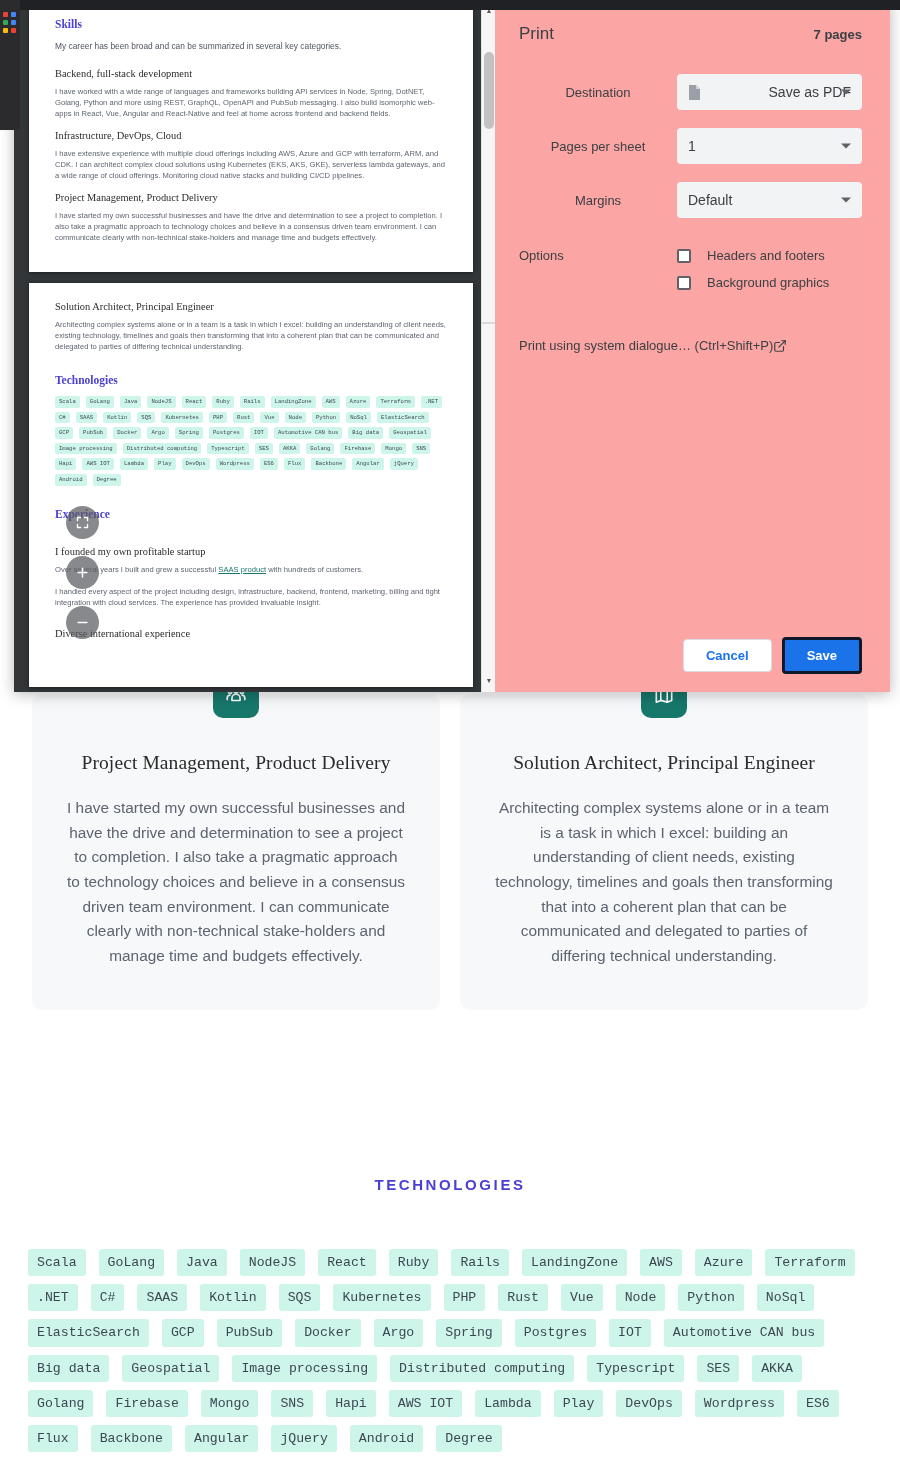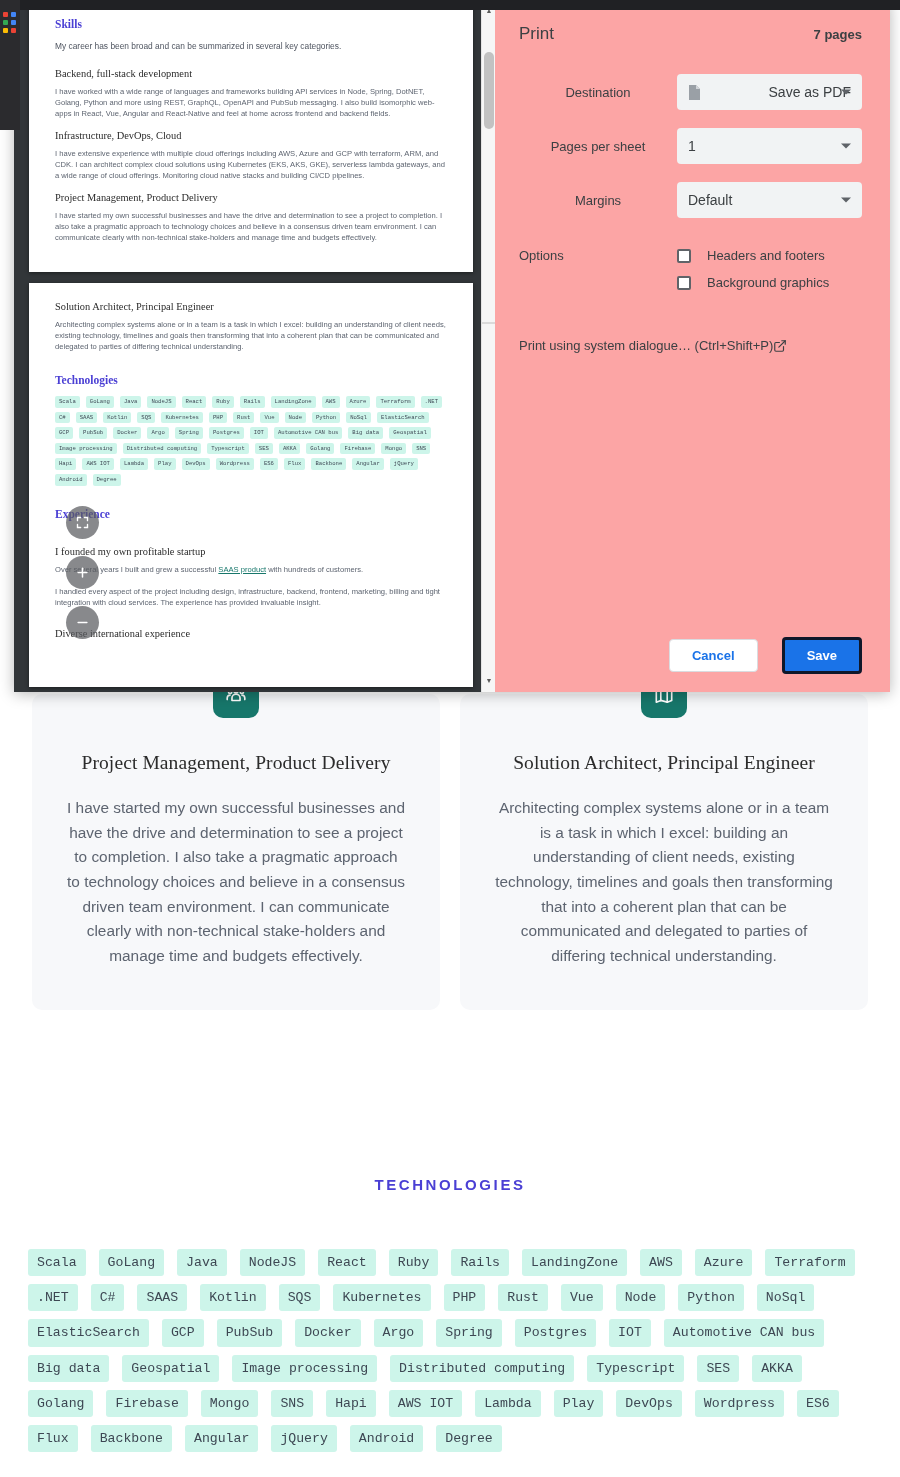--- a/index.html
+++ b/index.html
@@ -191,21 +191,21 @@
 
   .sysdlg-row {
     display:flex; align-items:center; justify-content:flex-start;
     margin-top:48px; cursor:pointer;
   }
   .sysdlg-text { font-size:13px; color:#3c4043; }
   .sysdlg-icon { width:14px; height:14px; }
 
   .set-actions {
     position:absolute; right:28px; bottom:18px;
-    display:flex; align-items:center; gap:24px;
+    display:flex; align-items:center; gap:10px;
   }
   .btn {
     font-size:13px; font-weight:bold; border-radius:4px;
     padding:9px 22px; cursor:pointer; line-height:1;
   }
   .btn-cancel { background:#fff; color:#1a73e8; border:1px solid #dadce0; }
   .btn-save   { background:#1a73e8; color:#fff; border:3px solid #0f172a; }
 </style>
 </head>
 <body>

